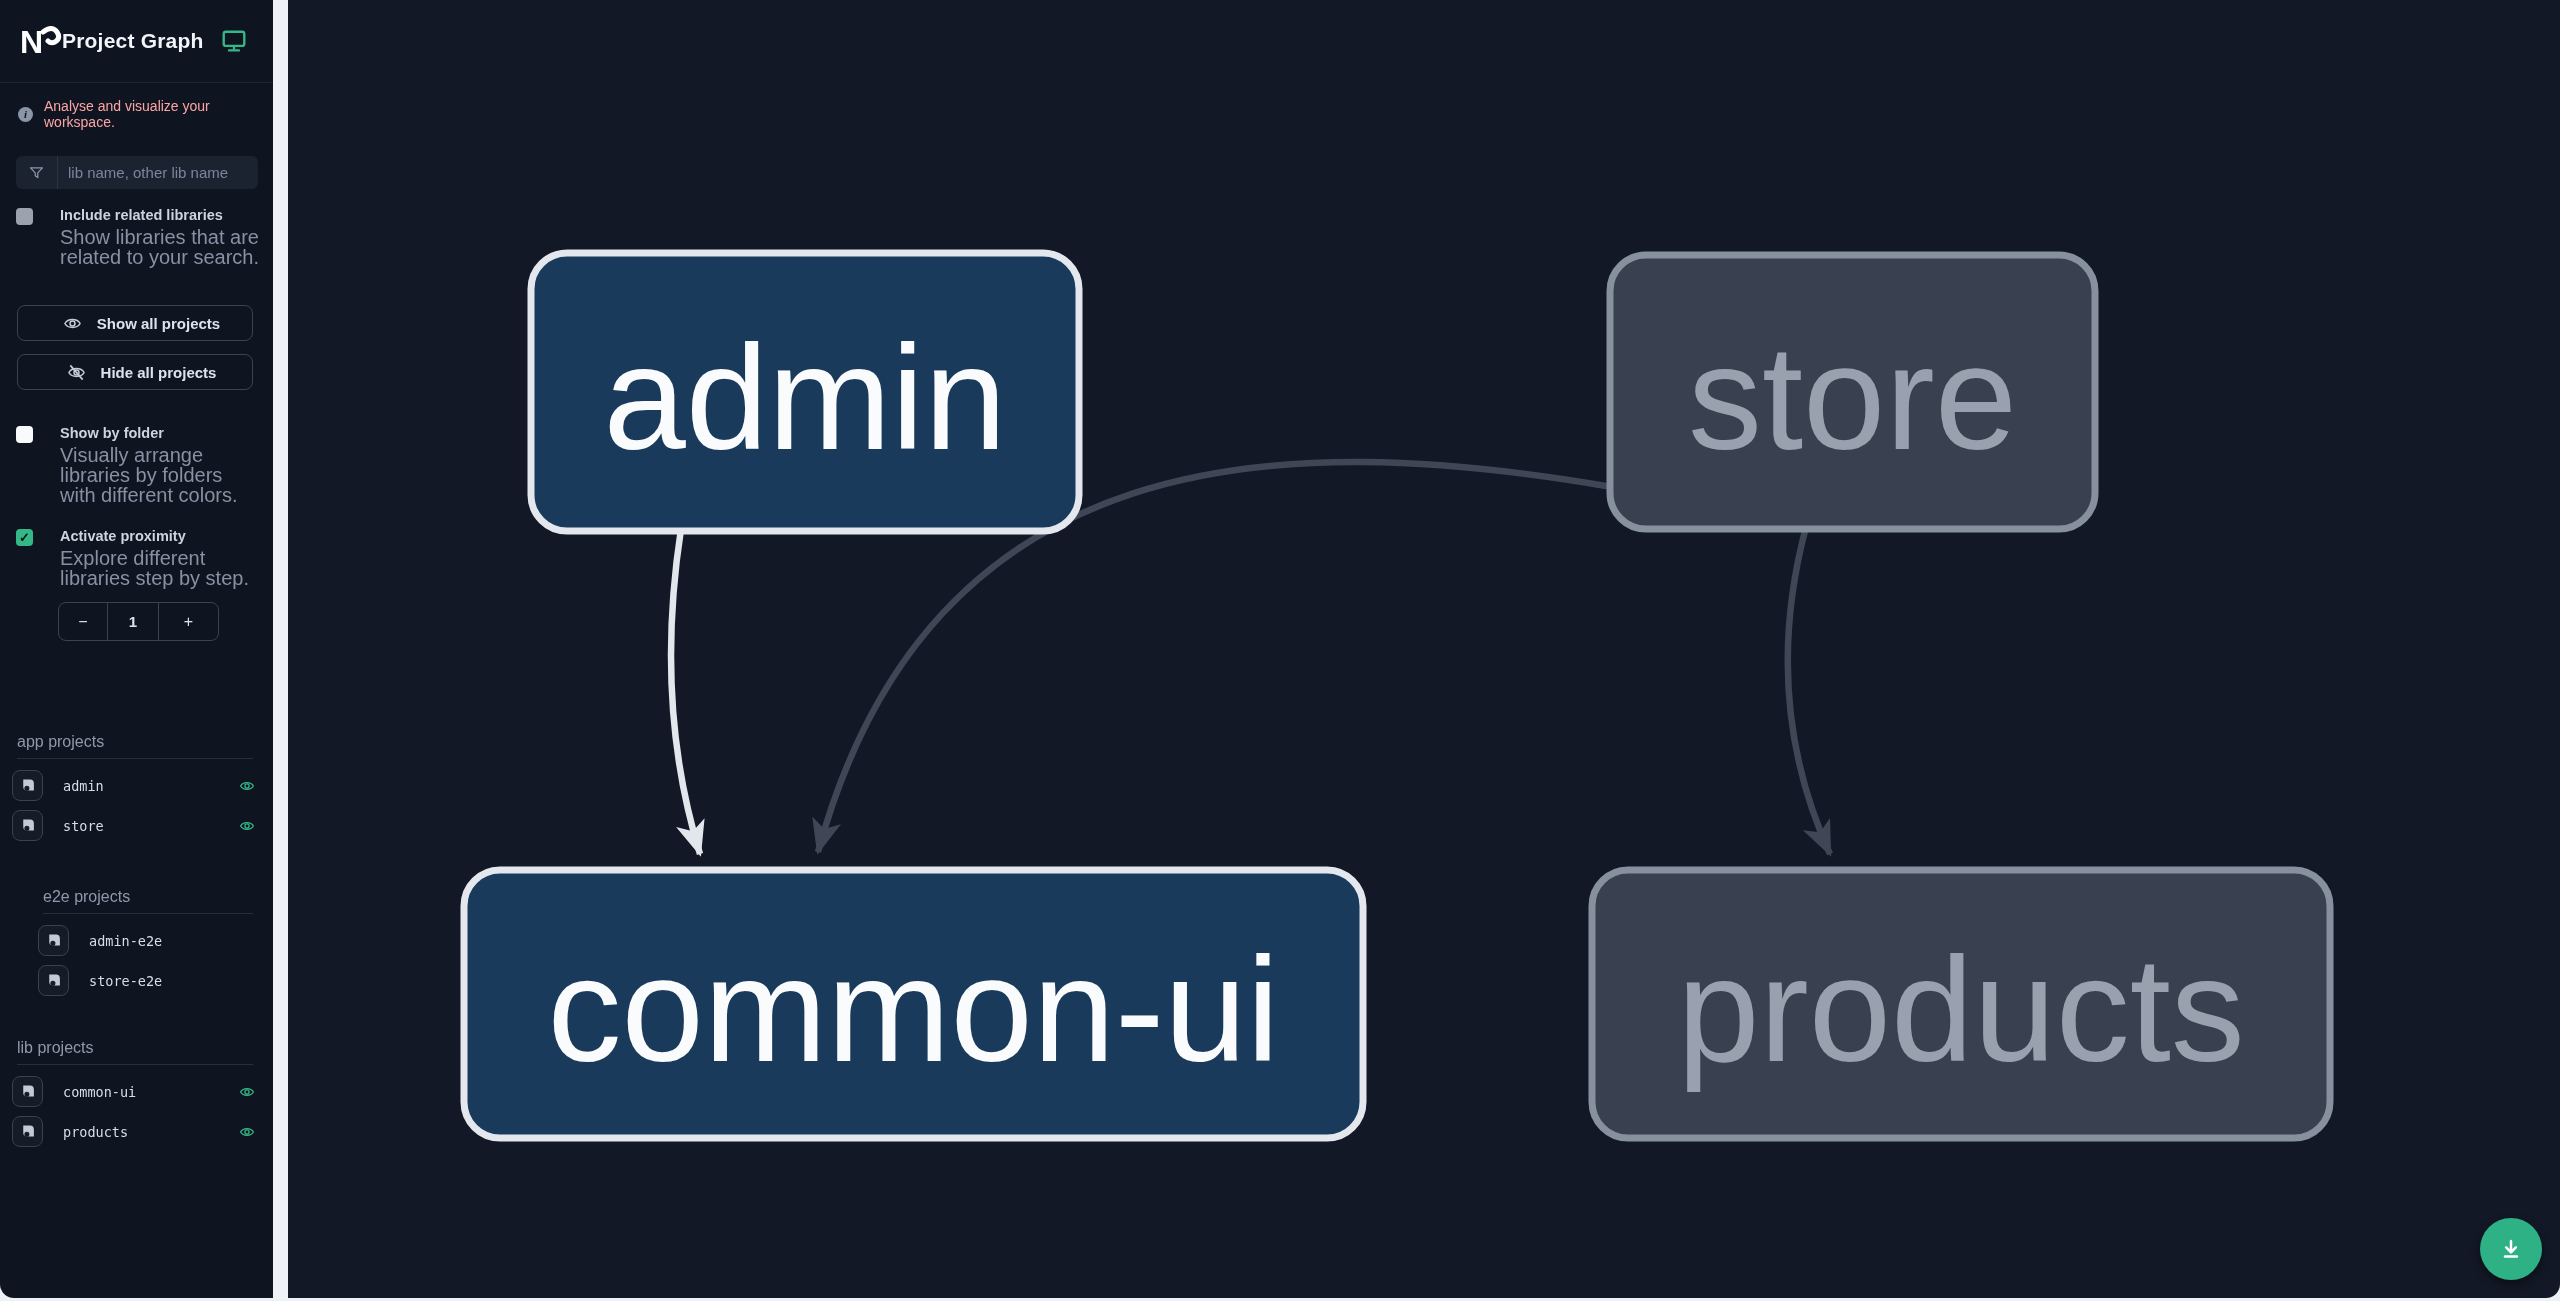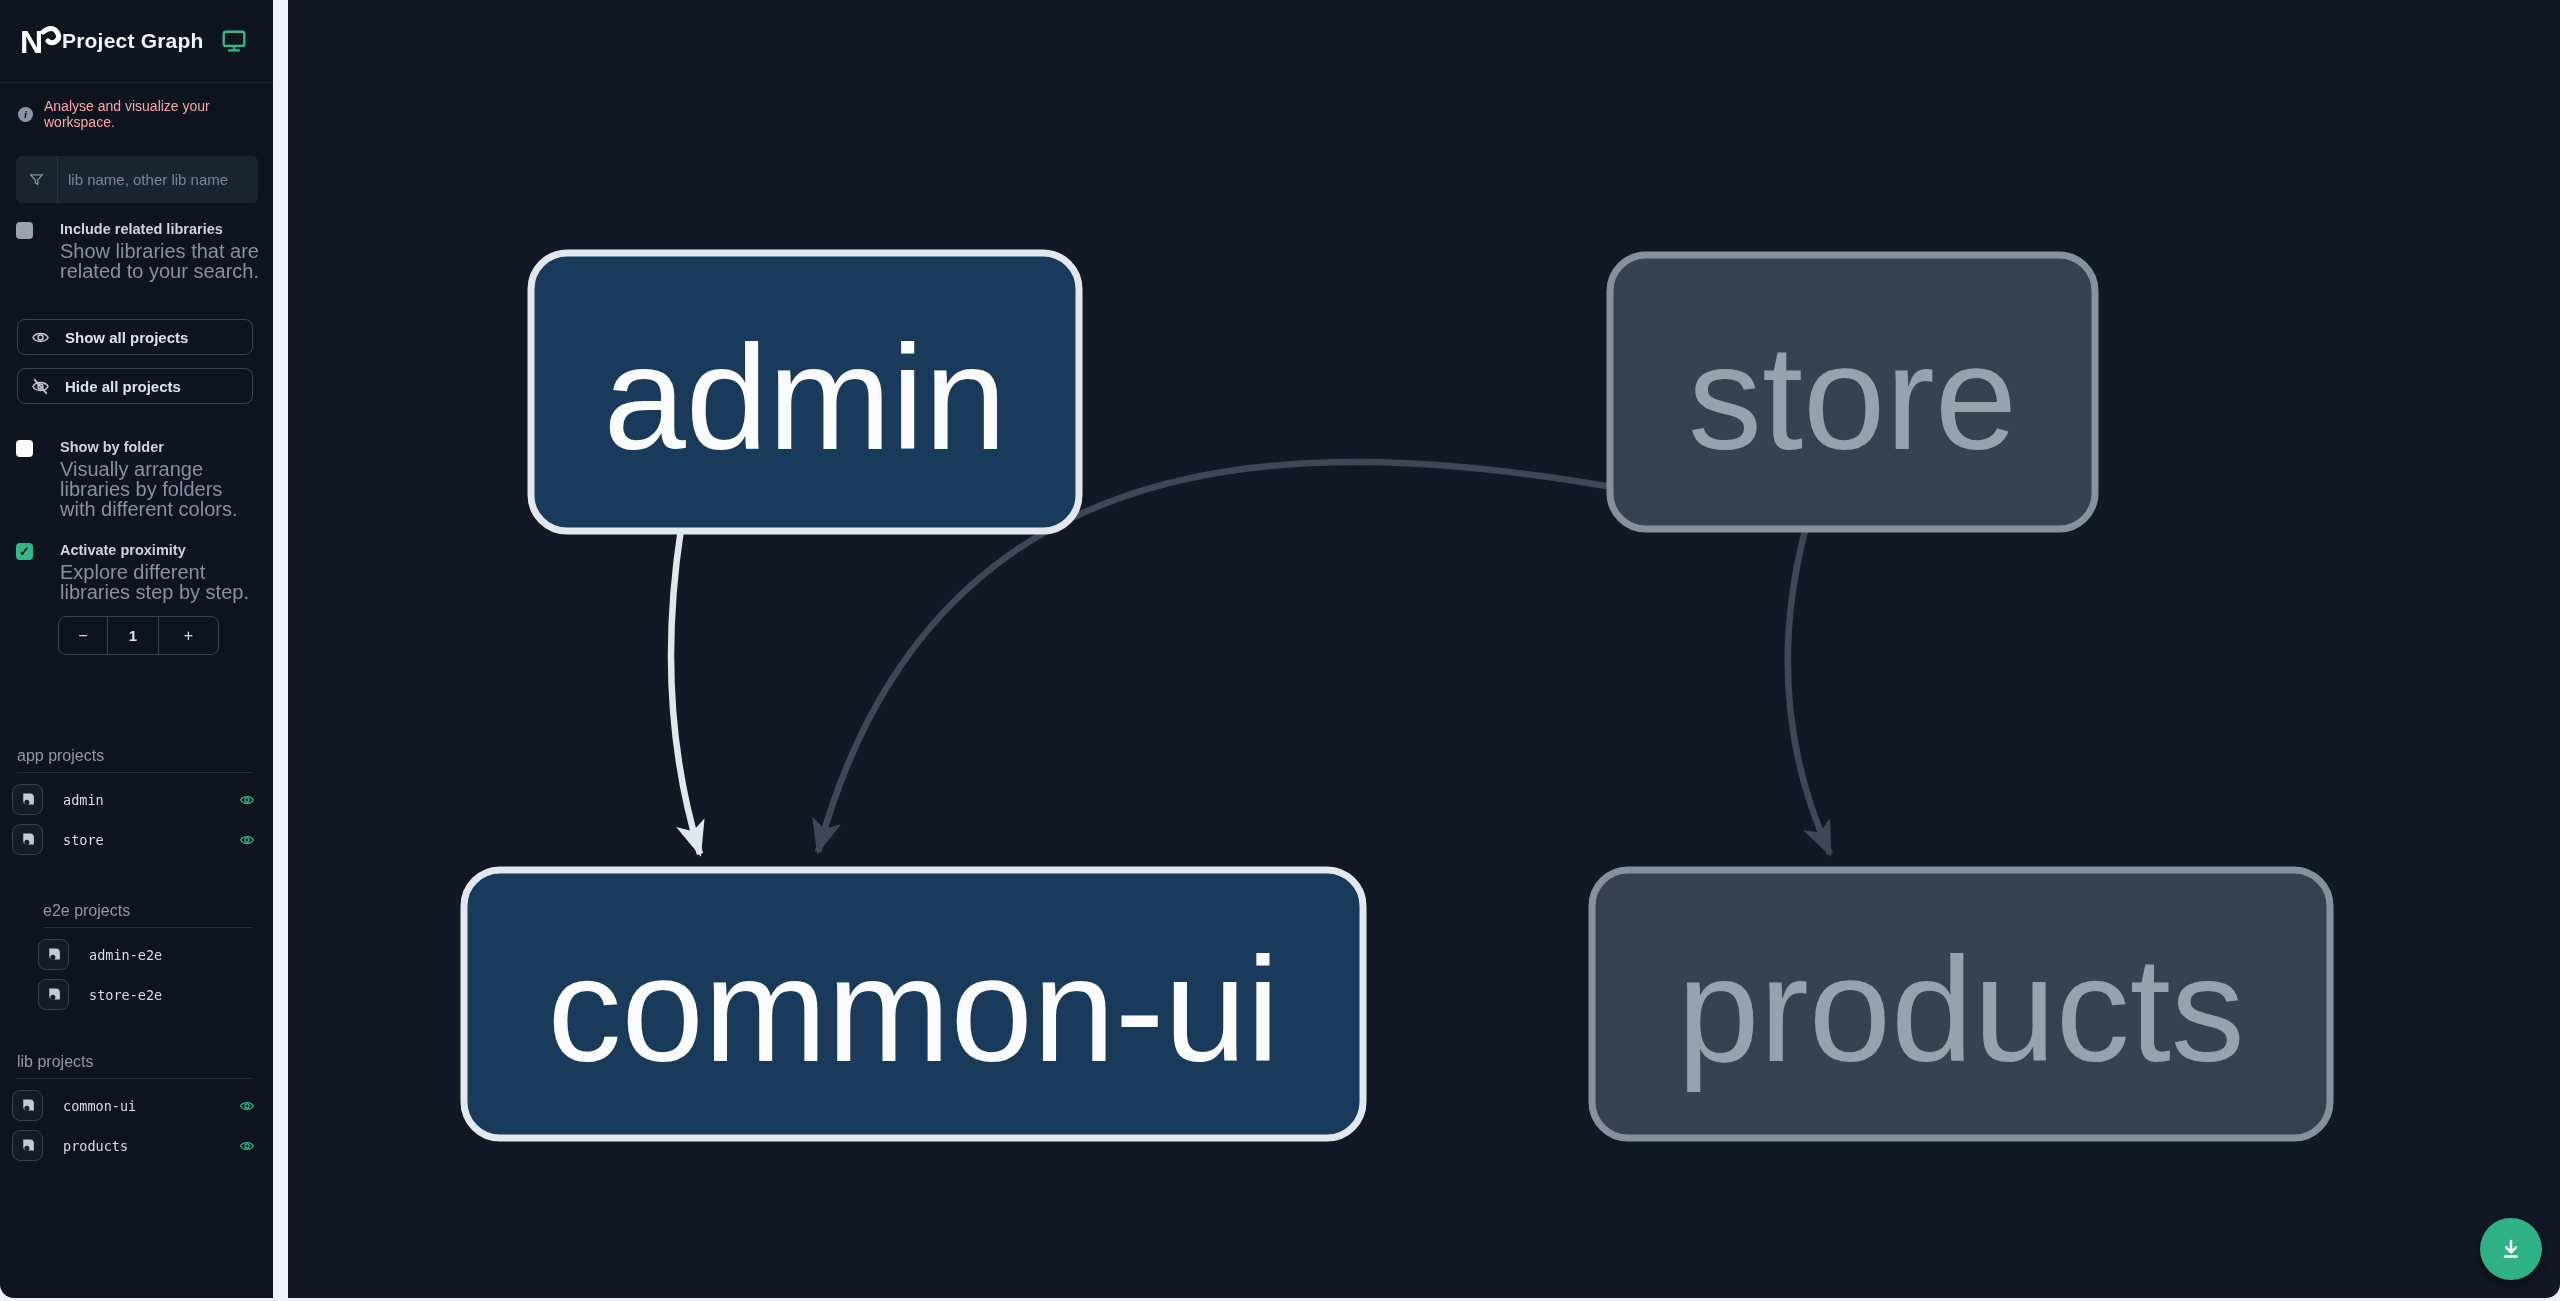--- a/index.html
+++ b/index.html
@@ -16,40 +16,40 @@
   .sb-header{height:82px;flex:none;display:flex;align-items:center;padding:0 14px 0 18px;
              border-bottom:1px solid #1d2532;}
   .logo{width:44px;height:44px;flex:none;}
   .sb-title{color:#f2f5f9;font-size:21px;font-weight:bold;letter-spacing:.2px;}
   .monitor{margin-left:18px;width:26px;height:26px;flex:none;}
   .tagline{display:flex;align-items:center;gap:11px;padding:15px 16px 0 18px;}
   .info-dot{width:15px;height:15px;border-radius:50%;background:#8b95a7;color:#0e1420;
             font-family:"Liberation Serif",serif;font-weight:bold;font-style:italic;
             font-size:11px;line-height:15px;text-align:center;flex:none;}
   .tagline-text{color:#fca5a5;font-size:14px;}
-  .searchbox{margin:26px 15px 0 16px;height:47px;background:#1b2331;border-radius:6px;
+  .searchbox{margin:26px 15px 0 16px;height:33px;background:#1b2331;border-radius:6px;
              display:flex;align-items:center;overflow:hidden;}
   .search-icon-cell{width:41px;height:100%;display:flex;align-items:center;justify-content:center;
                     border-right:1px solid #2b3443;flex:none;}
   .searchbox input{background:transparent;border:0;outline:0;color:#aab4c6;font-size:15px;
                    padding:0 10px;width:100%;font-family:"Liberation Sans",sans-serif;}
   .searchbox input::placeholder{color:#7b869a;}
   .option{display:flex;align-items:flex-start;padding:0 14px 0 16px;}
   .opt-include{margin-top:18px;} .opt-group{margin-top:35px;} .opt-prox{margin-top:23px;}
   .checkbox{width:17px;height:17px;border-radius:4px;flex:none;margin-top:1px;
             display:flex;align-items:center;justify-content:center;font-size:13px;font-weight:bold;}
   .checkbox.gray{background:#9ca3af;color:transparent;}
   .checkbox.white{background:#f8fafc;color:transparent;}
   .checkbox.checked{background:#35b888;color:#0e1420;}
   .opt-text{margin-left:27px;}
   .opt-label{color:#ccd4e0;font-size:14.5px;font-weight:bold;line-height:17px;}
   .opt-desc{color:#8791a3;font-size:20px;line-height:20px;margin-top:3px;max-width:200px;}
   .sb-btn{margin:13px 20px 0 17px;height:36px;border:1.5px solid #3a4354;border-radius:8px;
           background:transparent;display:flex;align-items:center;gap:15px;padding:0 0 0 13px;
-          cursor:pointer;}
+          cursor:pointer;justify-content:center;}
   .sb-btn:first-of-type{margin-top:38px;}
   .sb-btn span.lbl{color:#dde3ec;font-size:15px;font-weight:bold;}
   .stepper{margin:14px auto 0 58px;width:159px;height:37px;border:1.5px solid #3a4354;border-radius:8px;
            display:grid;grid-template-columns:48px 52px 1fr;color:#dde3ec;}
   .stepper>div{display:flex;align-items:center;justify-content:center;font-size:16px;}
   .stepper .mid{border-left:1px solid #3a4354;border-right:1px solid #3a4354;font-weight:bold;font-size:15px;}
   .proj-section{margin-top:0;padding:0;}
   .sec-head{margin:0 20px 0 17px;padding-bottom:7px;border-bottom:1px solid #272f3d;
             color:#8f99ab;font-size:16px;}
   .sec-rows{padding:12px 0 0 12px;}

